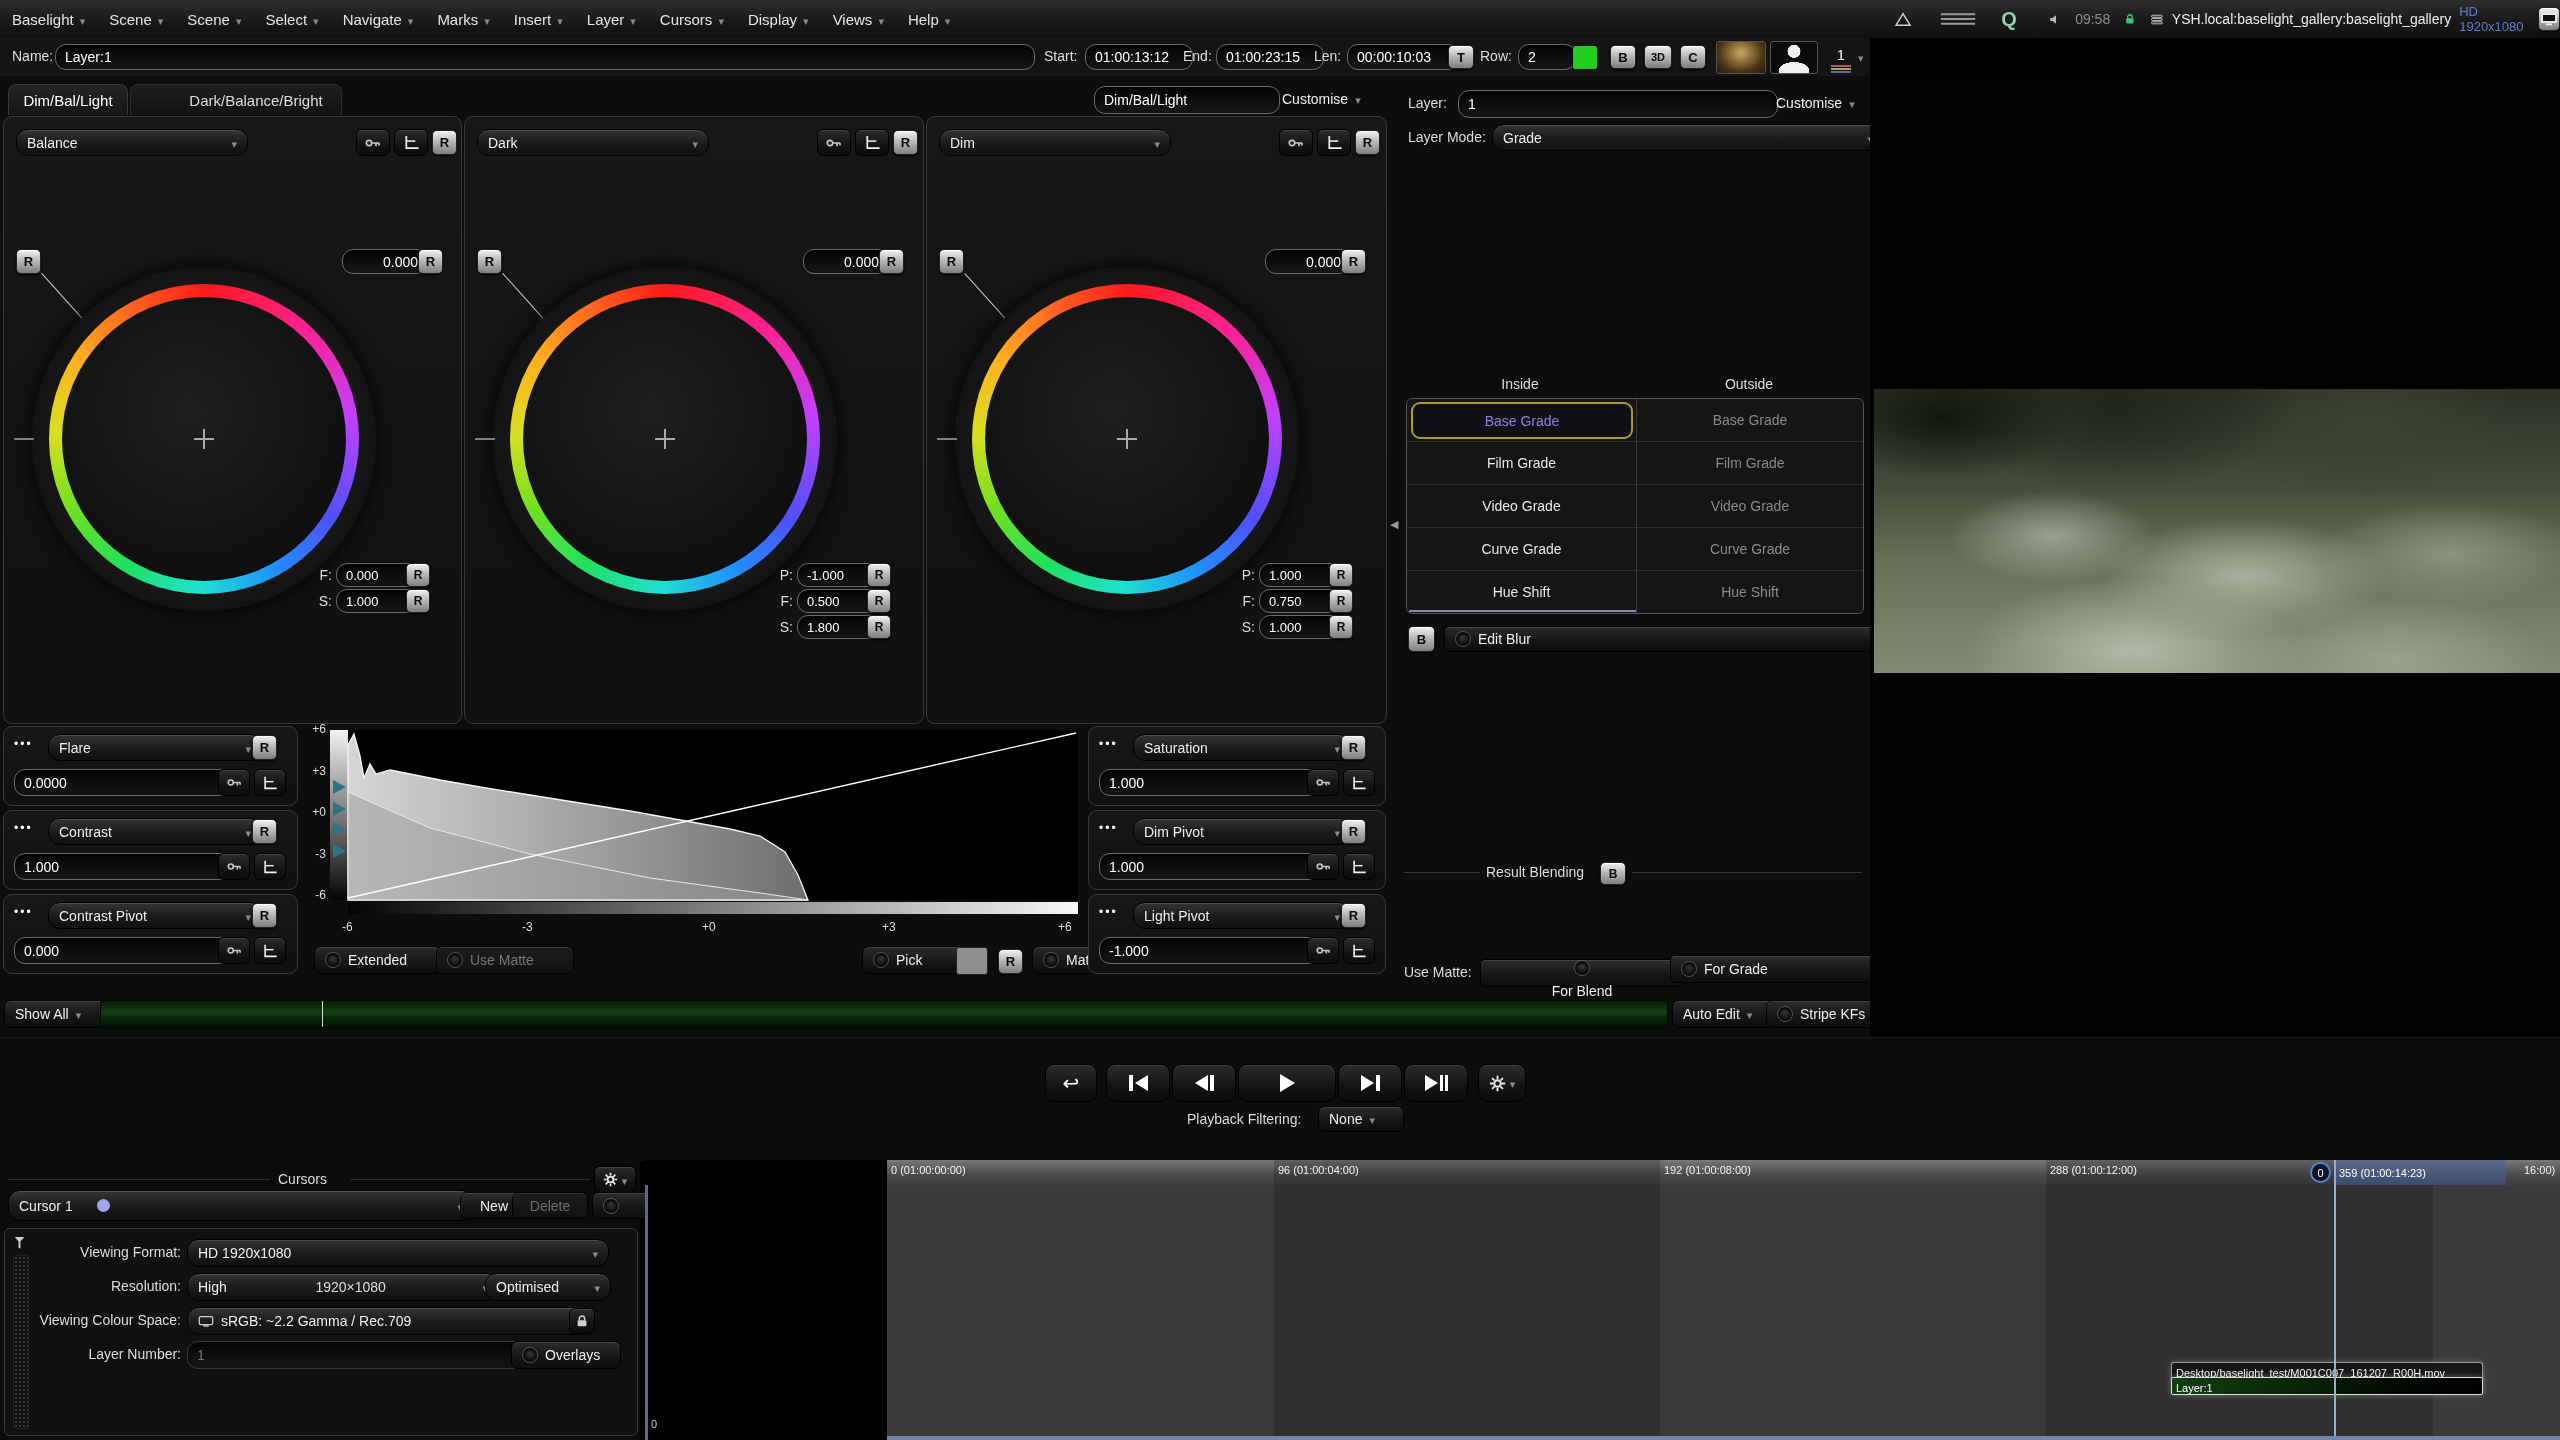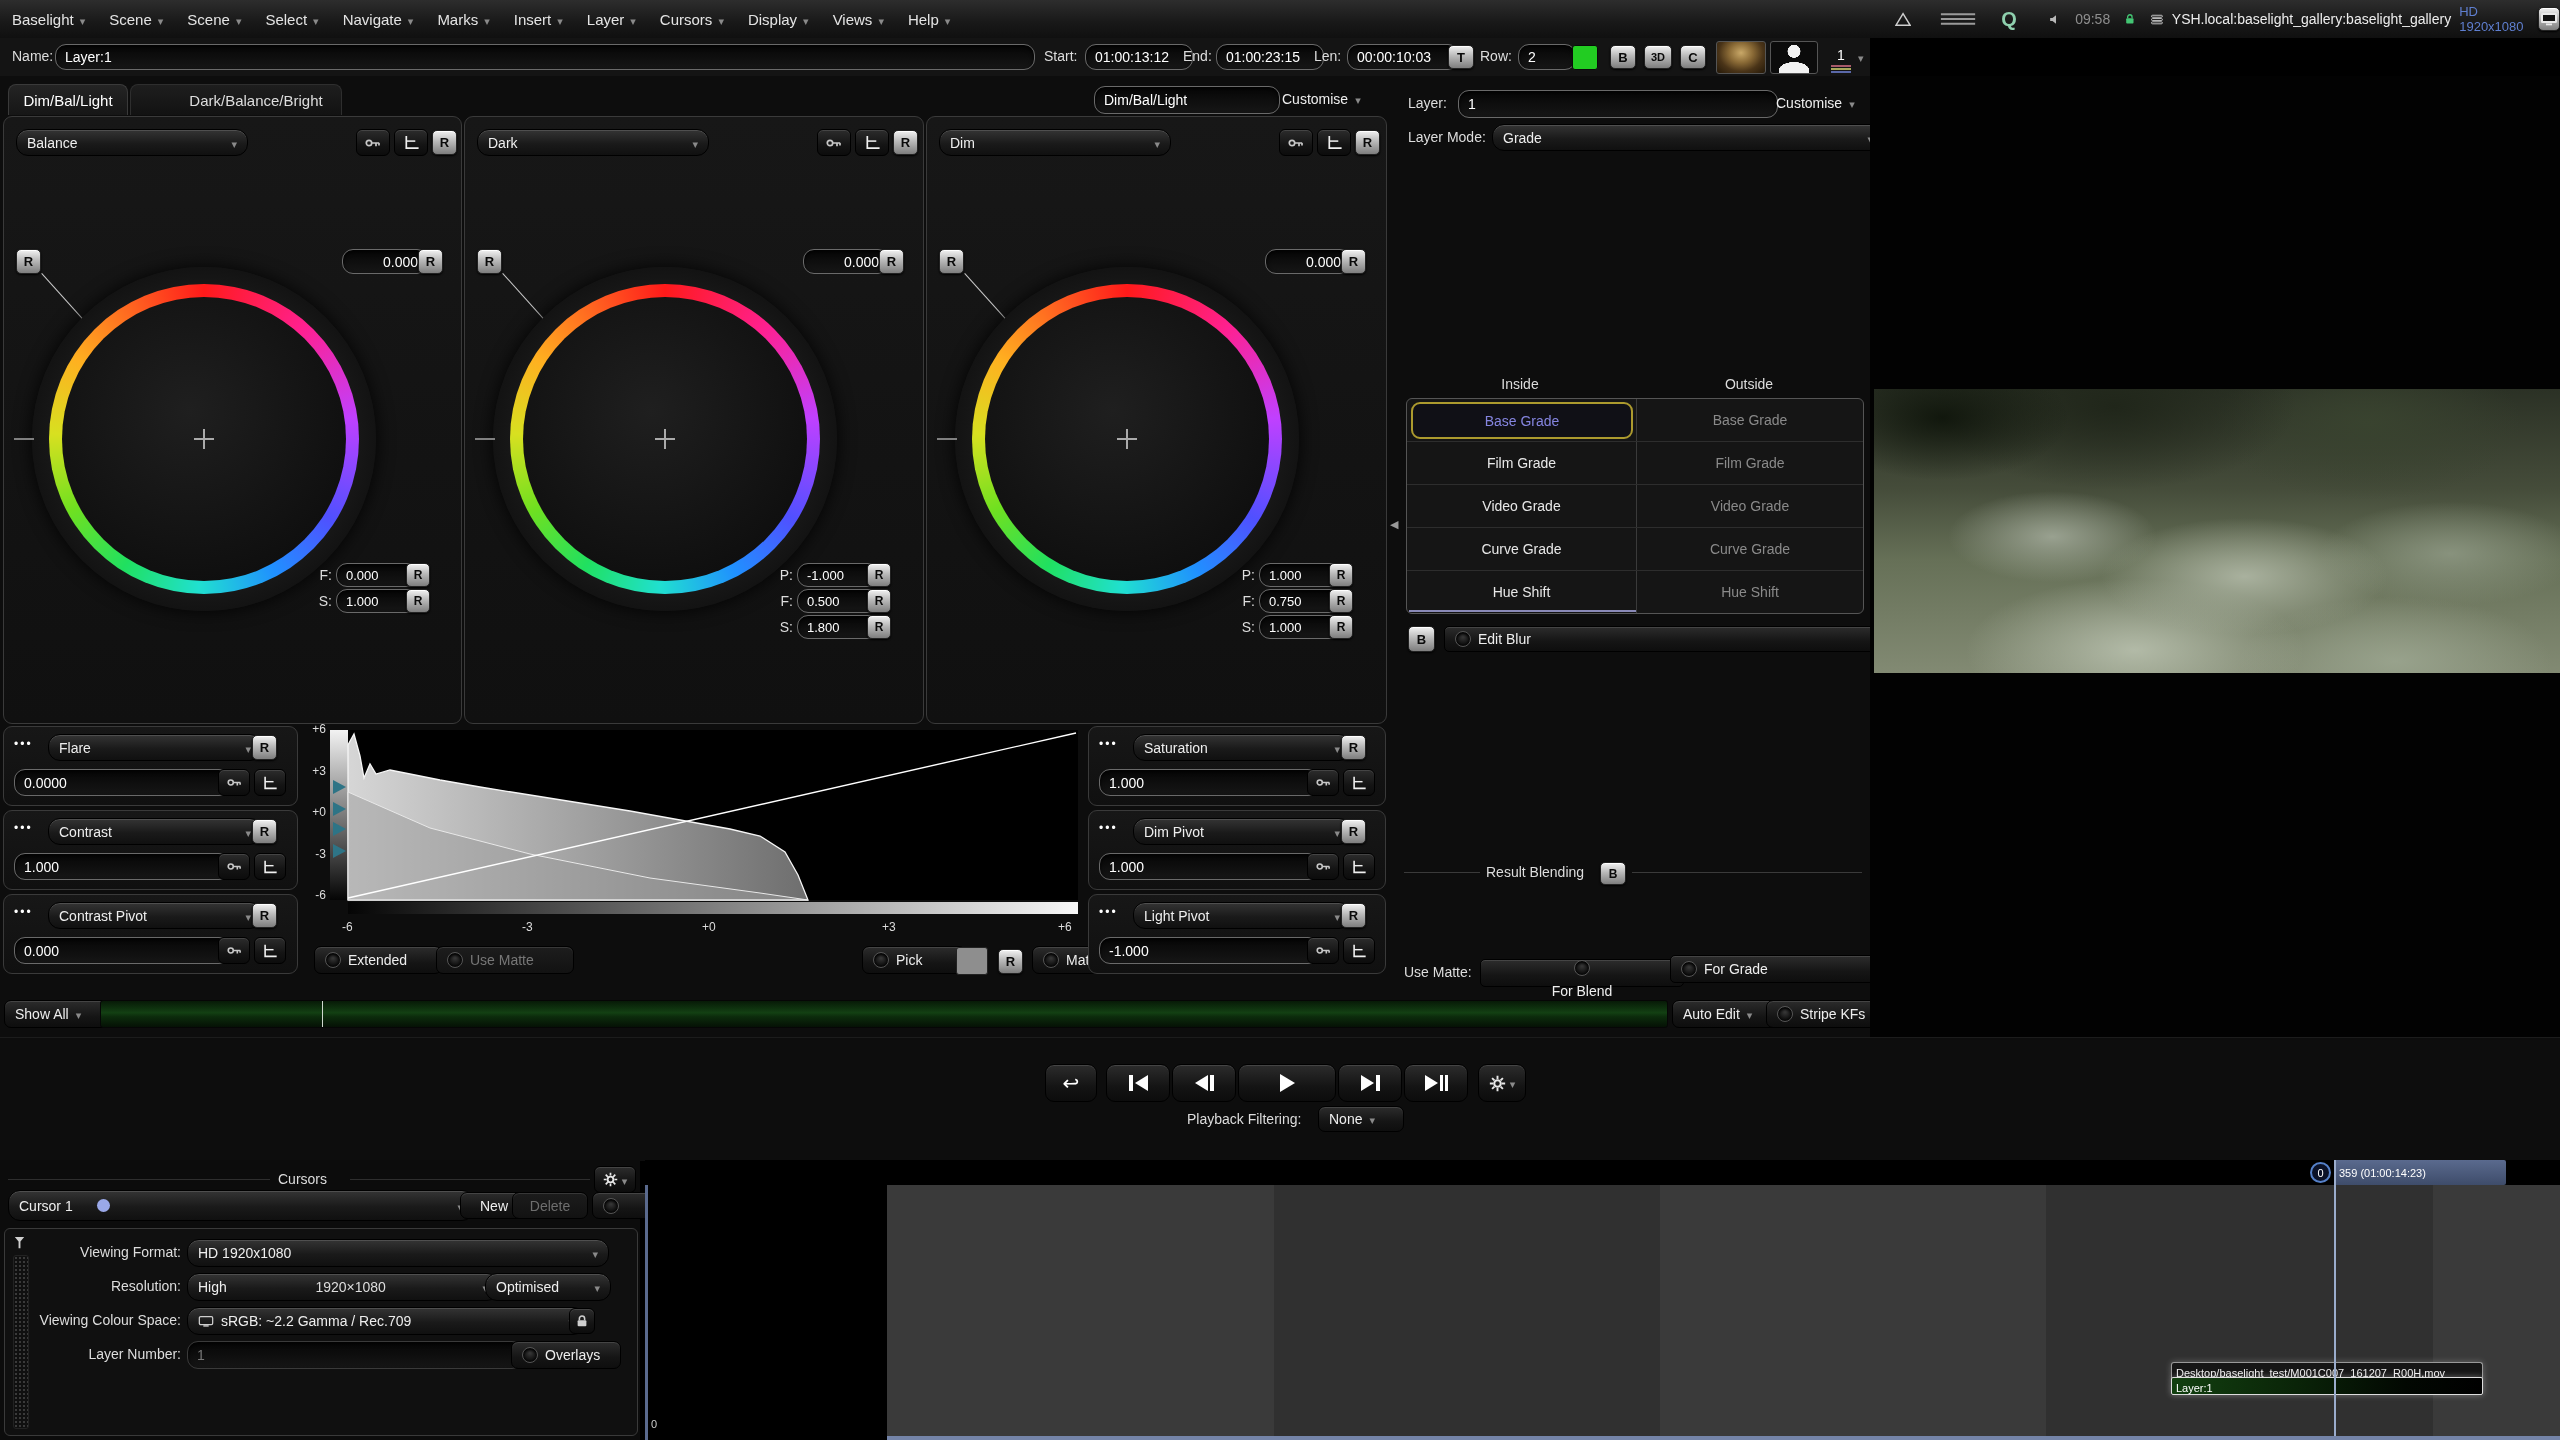--- a/index.html
+++ b/index.html
@@ -816,20 +816,29 @@
 </div>
 
 <div class="abs" style="left:645px;top:1160px;width:1915px;height:280px;background:#000;overflow:hidden;">
 
   <div class="abs" style="left:242px;top:25px;width:387px;height:255px;background:#3a3a3a;"></div>
   <div class="abs" style="left:629px;top:25px;width:386px;height:255px;background:#303030;"></div>
   <div class="abs" style="left:1015px;top:25px;width:386px;height:255px;background:#3a3a3a;"></div>
   <div class="abs" style="left:1401px;top:25px;width:387px;height:255px;background:#303030;"></div>
   <div class="abs" style="left:1788px;top:25px;width:127px;height:255px;background:#3a3a3a;"></div>
 
+  <div class="abs" style="left:242px;top:0;width:1673px;height:25px;background:linear-gradient(180deg,#787878,#4a4a4a 60%,#3e3e3e);">
+    <div class="abs" style="left:387px;top:0;width:386px;height:25px;background:linear-gradient(180deg,#606060,#3e3e3e 60%,#343434);"></div>
+    <div class="abs" style="left:1159px;top:0;width:387px;height:25px;background:linear-gradient(180deg,#606060,#3e3e3e 60%,#343434);"></div>
+    <span class="tlabel" style="left:4px;top:4px;font-size:11px;color:#f2f2f2;">0 (01:00:00:00)</span>
+    <span class="tlabel" style="left:391px;top:4px;font-size:11px;color:#f2f2f2;">96 (01:00:04:00)</span>
+    <span class="tlabel" style="left:777px;top:4px;font-size:11px;color:#f2f2f2;">192 (01:00:08:00)</span>
+    <span class="tlabel" style="left:1163px;top:4px;font-size:11px;color:#f2f2f2;">288 (01:00:12:00)</span>
+    <span class="tlabel" style="left:1637px;top:4px;font-size:11px;color:#f2f2f2;">16:00)</span>
+  </div>
 
   <div class="abs" style="left:1665px;top:2px;width:17px;height:17px;border-radius:50%;border:2px solid #5580c8;background:#0b1228;color:#fff;font-size:11px;display:flex;align-items:center;justify-content:center;">
       <span>0</span>
     </div>
   <div class="abs" style="left:1689px;top:0;width:172px;height:25px;background:linear-gradient(180deg,#5a6a8e,#3e4c6a);border-radius:2px;display:flex;align-items:center;">
       <span style="font-size:11px;color:#fff;padding-left:5px;">359 (01:00:14:23)</span>
     </div>
 
   <div class="abs" style="left:1526px;top:202px;width:310px;height:15px;background:#161616;border:1px solid #999;border-bottom:none;border-radius:3px 3px 0 0;overflow:hidden;box-shadow:0 0 6px rgba(255,255,255,.25);"><span style="font-size:11px;color:#efefef;padding-left:4px;white-space:nowrap;">Desktop/baselight_test/M001C007_161207_R00H.mov</span></div>
   <div class="abs" style="left:1526px;top:217px;width:310px;height:16px;background:linear-gradient(90deg,#124010,#0a2408 40%,#020802 75%,#000);border:1px solid #ddd;border-radius:2px;overflow:hidden;box-shadow:0 0 6px rgba(255,255,255,.35);"><span style="font-size:11px;color:#fff;padding-left:4px;white-space:nowrap;">Layer:1</span></div>

